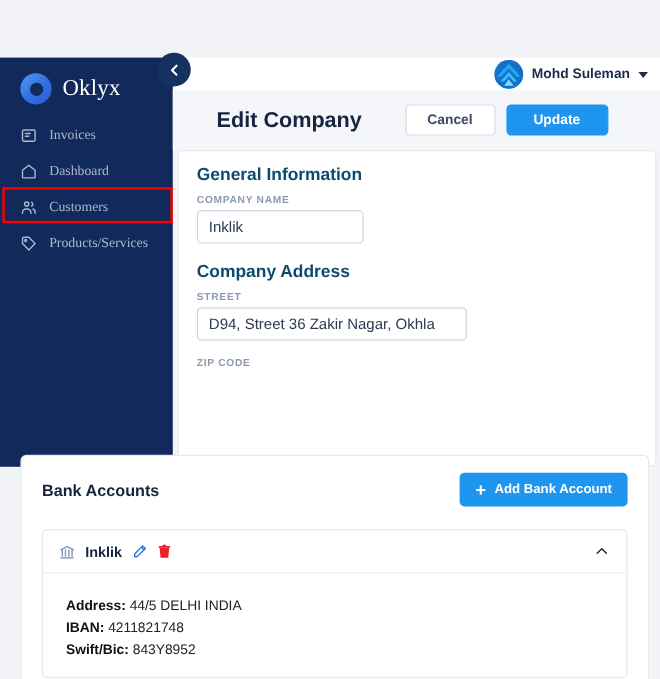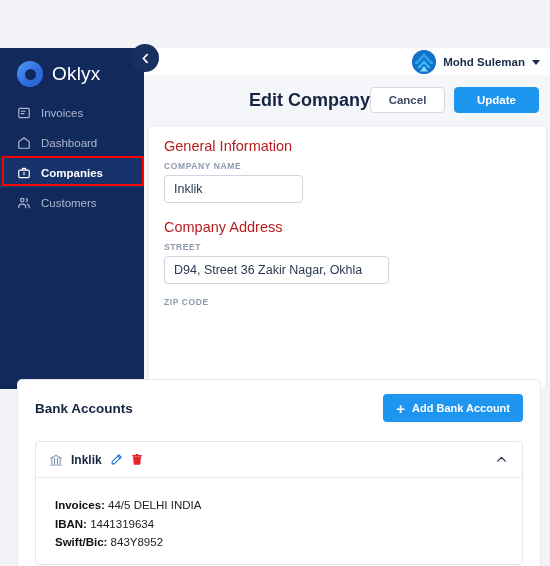--- a/index.html
+++ b/index.html
@@ -29,20 +29,21 @@
   .caret-dn {
     width:0;height:0;border-left:4px solid transparent;border-right:4px solid transparent;
     border-top:5px solid #1c2b4a; margin-top:2px;
   }
 
   
   .sidebar {
     position:absolute; left:0; top:0; width:144px; height:341px;
     background:#12295c;
     padding-top:0;
+    font-family:Liberation Serif, serif;
   }
   .logo-row { display:flex; align-items:center; gap:9px; padding:8px 0 0 17px; height:44px; }
   .logo-ring {
     width:26px;height:26px;border-radius:50%;
     background:linear-gradient(135deg,#4f9bf5 0%,#2f6fe0 55%,#2a5fd0 100%);
     display:flex;align-items:center;justify-content:center; flex:0 0 auto;
   }
   .logo-ring::after{content:"";width:11px;height:11px;border-radius:50%;background:#12295c;}
   .logo-text { color:#ffffff; font-size:19px; font-weight:500; letter-spacing:.2px; }
 
@@ -66,39 +67,40 @@
 
   .highlight-box {
     position:absolute; left:2px; top:108px; width:142px; height:30px;
     border:2px solid #ff0000; pointer-events:none; z-index:15;
   }
 
   
   .main { position:absolute; left:144px; top:27px; width:406px; height:314px; }
   .page-head {
     height:50px; background:#f4f6f9;
-    display:flex; align-items:center; justify-content:flex-end;
+    display:flex; align-items:center; justify-content:center;
     padding:0 11px 0 4px;
+    gap:36px;
   }
   .page-title { font-size:18px; font-weight:bold; color:#16243f; }
   .head-actions { display:flex; gap:9px; }
   .btn {
     border-radius:4px; font-size:11.5px; font-weight:bold;
     display:flex;align-items:center;justify-content:center; cursor:pointer;
     height:26px;
   }
   .btn-cancel { background:#ffffff; border:1px solid #d7dce4; color:#3d4a63; width:75px; }
   .btn-update { background:#1e96f0; border:1px solid #1e96f0; color:#ffffff; width:85px; }
 
   .form-card {
     position:absolute; left:4px; top:50px; width:399px; height:264px;
     background:#ffffff; border:1px solid #e6e9ef; border-radius:4px;
     padding:12px 15px 0 15px;
   }
-  .sec-title { font-size:14.5px; font-weight:normal; color:#b91c1c; margin-bottom:7px; }
+  .sec-title { font-size:14.5px; font-weight:bold; color:#0c4a6e; margin-bottom:7px; }
   .sec-title.second { margin-top:16px; }
   .fld-label {
     font-size:8.5px; font-weight:bold; letter-spacing:.6px;
     color:#8d99ad; text-transform:uppercase; margin-bottom:4px;
   }
   .fld {
     height:28px; border:1px solid #ccd6e3; border-radius:4px;
     background:#ffffff; display:flex; align-items:center;
     padding:0 9px; font-size:12.5px; color:#2c3a52;
     white-space:nowrap; overflow:hidden;
@@ -182,43 +184,42 @@
 
       <div class="nav-item">
         <span class="ic">
           <svg width="14" height="14" viewBox="0 0 24 24" fill="none" stroke="currentColor" stroke-width="2" stroke-linecap="round" stroke-linejoin="round">
             <path d="M3 10 L12 3 L21 10 V20 a1 1 0 0 1-1 1 H4 a1 1 0 0 1-1-1 Z"></path>
           </svg>
         </span>
         <span>Dashboard</span>
       </div>
 
-      <div class="nav-item active">
-        <span class="ic">
-          <svg width="14" height="14" viewBox="0 0 24 24" fill="none" stroke="currentColor" stroke-width="2" stroke-linecap="round" stroke-linejoin="round">
-            <rect x="3" y="7" width="18" height="13" rx="2"></rect>
-            <path d="M9 7 V5 a1 1 0 0 1 1-1 h4 a1 1 0 0 1 1 1 v2"></path>
-            <path d="M12 11 v4"></path>
-          </svg>
-        </span>
-        <span>Companies</span>
-      </div>
 
       <div class="nav-item">
         <span class="ic">
           <svg width="14" height="14" viewBox="0 0 24 24" fill="none" stroke="currentColor" stroke-width="2" stroke-linecap="round" stroke-linejoin="round">
             <circle cx="9" cy="7" r="3"></circle>
             <path d="M3 20 v-1 a5 5 0 0 1 5-5 h2 a5 5 0 0 1 5 5 v1"></path>
             <path d="M16 4.5 a3 3 0 0 1 0 5.5"></path>
             <path d="M18 14 a5 5 0 0 1 3 5 v1"></path>
           </svg>
         </span>
         <span>Customers</span>
       </div>
 
+      <div class="nav-item">
+        <span class="ic">
+          <svg width="14" height="14" viewBox="0 0 24 24" fill="none" stroke="currentColor" stroke-width="2" stroke-linecap="round" stroke-linejoin="round">
+            <path d="M3 12 V5 a2 2 0 0 1 2-2 h7 l9 9 -9 9 Z"></path>
+            <circle cx="7.5" cy="7.5" r="1.4"></circle>
+          </svg>
+        </span>
+        <span>Products/Services</span>
+      </div>
 
     </div>
 
     <div class="collapse-btn">
       <svg width="13" height="13" viewBox="0 0 24 24" fill="none" stroke="#ffffff" stroke-width="3.2" stroke-linecap="round" stroke-linejoin="round">
         <path d="M15 5 L8 12 L15 19"></path>
       </svg>
     </div>
   </div>
 
@@ -295,26 +296,26 @@
         </div>
         <span class="icon-btn">
           <svg width="13" height="13" viewBox="0 0 24 24" fill="none" stroke="#16243f" stroke-width="2.2" stroke-linecap="round" stroke-linejoin="round">
             <path d="M5 15 L12 8 L19 15"></path>
           </svg>
         </span>
       </div>
 
       <div class="acct-body">
         <div>
-          <b>Invoices:</b>
+          <b>Address:</b>
           <span>44/5 DELHI INDIA</span>
         </div>
         <div>
           <b>IBAN:</b>
-          <span>1441319634</span>
+          <span>4211821748</span>
         </div>
         <div>
           <b>Swift/Bic:</b>
           <span>843Y8952</span>
         </div>
       </div>
     </div>
   </div>
 
 </div>

